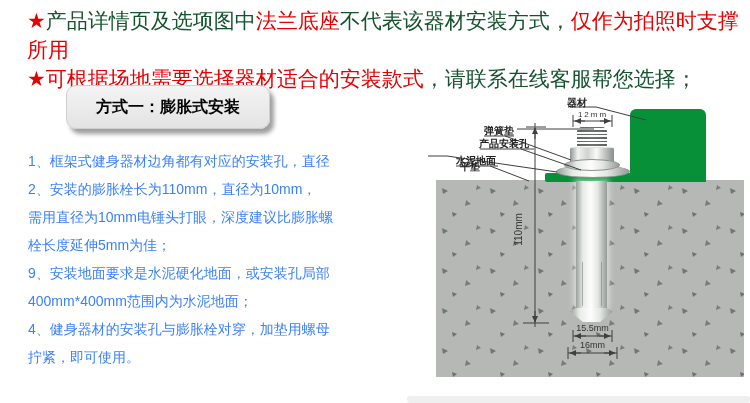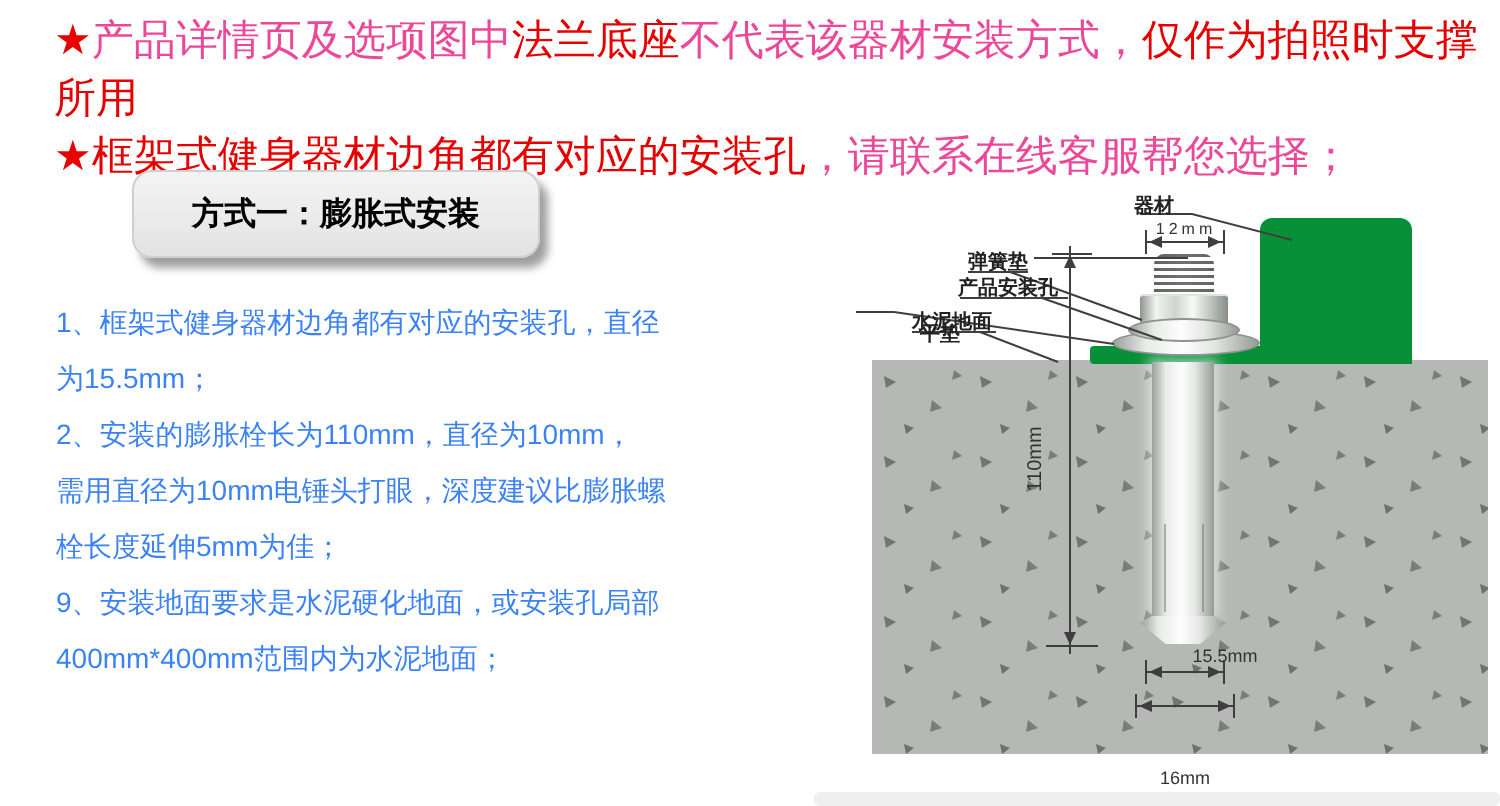--- a/index.html
+++ b/index.html
@@ -4,21 +4,21 @@
 <style>
   html,body{margin:0;padding:0;}
   .page{
     position:relative; width:750px; height:403px; background:#ffffff;
     font-family:"Liberation Sans","DejaVu Sans",sans-serif; overflow:hidden;
   }
   
   .notice{position:absolute; left:27px; top:6px; width:716px;}
   .n-line{margin:0; font-size:21px; line-height:29px; font-weight:500; letter-spacing:0;}
   .red{color:#e60000;}
-  .blk{color:#ec4899;}
+  .blk{color:#14532d;}
   
   .method-btn{
     position:absolute; left:66px; top:85px; width:202px; height:42px;
     background:linear-gradient(180deg,#f4f4f4,#e3e3e3);
     border:1px solid #cfcfcf; border-radius:10px;
     box-shadow:4px 5px 4px rgba(0,0,0,0.38);
     display:flex; align-items:center; justify-content:center;
     font-size:16px; font-weight:bold; color:#000; cursor:pointer;
   }
   
@@ -46,49 +46,52 @@
     border-top:1px solid #dfe2df; border-bottom:1px solid #8a908b;}
   .swasher{position:absolute; left:564px; top:159px; width:54px; height:10px; z-index:6; border-radius:50%;
     border:1px solid #8d938e;}
   .fwasher{position:absolute; left:556px; top:165px; width:72px; height:11px; z-index:5; border-radius:50%;
     border:1px solid #8d938e;}
   .overlay{position:absolute; left:0; top:0; z-index:10;}
   .lbl{position:absolute; z-index:11; font-size:10px; color:#222; font-weight:bold; white-space:nowrap;}
   .dim{position:absolute; z-index:11; color:#333; white-space:nowrap; text-align:center;}
   .dim.top{left:574px; top:110px; width:38px; font-size:8px; letter-spacing:2px;}
   .dim.depth{left:495px; top:224px; width:46px; font-size:10px; transform:rotate(-90deg);}
-  .dim.d1{left:570px; top:323px; width:45px; font-size:9px;margin-left:20px;}
-  .dim.d2{left:570px; top:340px; width:45px; font-size:9px;margin-top:44px;}
+  .dim.d1{left:570px; top:323px; width:45px; font-size:9px;}
+  .dim.d2{left:570px; top:340px; width:45px; font-size:9px;}
   .next-strip{position:absolute; left:407px; top:396px; width:343px; height:7px; background:#efefef; border-radius:3px; z-index:0;}
 </style>
 </head>
 <body>
 
 <div class="page">
 
   <div class="notice">
     <p class="n-line"><span class="red">★</span><span class="blk">产品详情页及选项图中</span><span class="red">法兰底座</span><span class="blk">不代表该器材安装方式，</span><span class="red">仅作为拍照时支撑所用</span></p>
-    <p class="n-line"><span class="red">★框架式健身器材边角都有对应的安装孔</span><span class="blk">，请联系在线客服帮您选择；</span></p>
+    <p class="n-line"><span class="red">★可根据场地需要选择器材适合的安装款式</span><span class="blk">，请联系在线客服帮您选择；</span></p>
   </div>
 
   <div class="method-btn">方式一：膨胀式安装</div>
 
   <div class="steps">
     <div class="step">
       <div class="sline">1、框架式健身器材边角都有对应的安装孔，直径</div>
-      <div class="sline">为15.5mm；</div>
     </div>
     <div class="step">
       <div class="sline">2、安装的膨胀栓长为110mm，直径为10mm，</div>
       <div class="sline">需用直径为10mm电锤头打眼，深度建议比膨胀螺</div>
       <div class="sline">栓长度延伸5mm为佳；</div>
     </div>
     <div class="step">
       <div class="sline">9、安装地面要求是水泥硬化地面，或安装孔局部</div>
       <div class="sline">400mm*400mm范围内为水泥地面；</div>
+    </div>
+    <div class="step">
+      <div class="sline">4、健身器材的安装孔与膨胀栓对穿，加垫用螺母</div>
+      <div class="sline">拧紧，即可使用。</div>
     </div>
   </div>
 
   <div class="diagram">
 
     <div class="concrete">
       <svg width="308" height="197">
         <defs>
           <pattern id="sp" width="48" height="40" patternUnits="userSpaceOnUse">
             <path d="M6 8 l6 3 -5 3 z" fill="#727672"></path>

